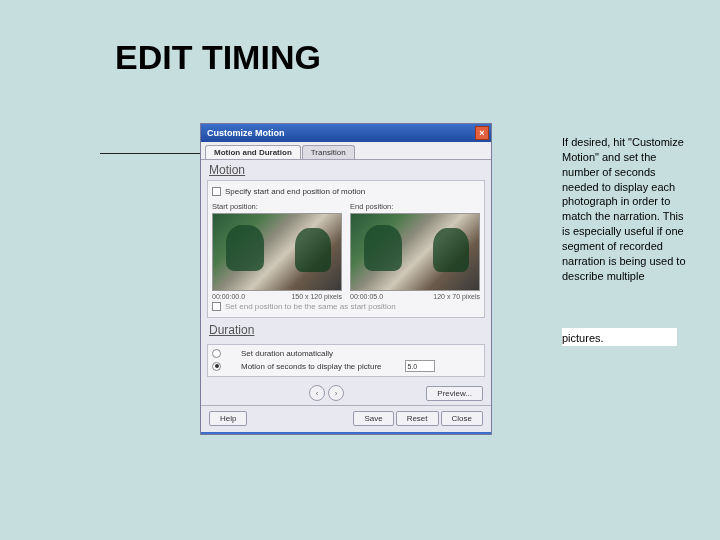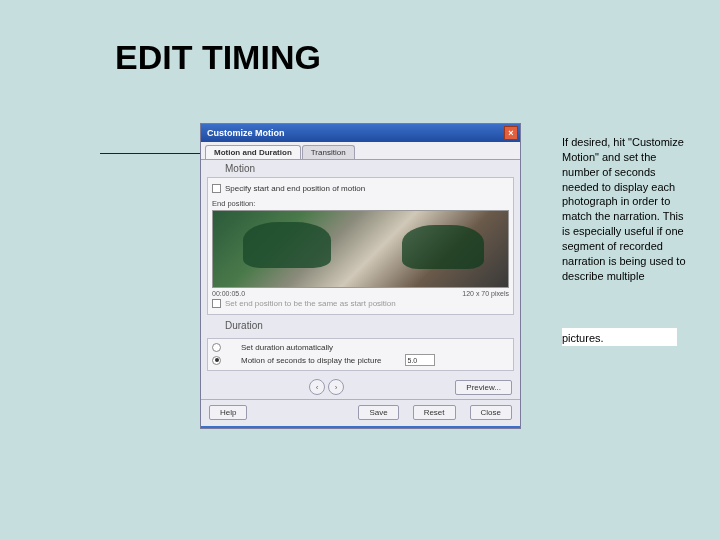--- a/index.html
+++ b/index.html
@@ -16,21 +16,21 @@
     top: 38px;
     left: 115px;
     font-size: 34px;
     font-weight: bold;
     color: #000;
   }
   .dialog-window {
     position: absolute;
     top: 123px;
     left: 200px;
-    width: 321px;
+    width: 292px;
     background: #e8e8f0;
     border: 1px solid #7a7a9a;
     font-size: 8.5px;
     color: #333;
   }
   .titlebar {
     background: linear-gradient(to bottom, #3b6fc9, #1f4ba0);
     height: 18px;
     display: flex;
     align-items: center;
@@ -67,23 +67,24 @@
     border: 1px solid #a0a0b0;
     border-bottom: none;
     background: #dcdce2;
     border-radius: 3px 3px 0 0;
   }
   .tab.active {
     background: #f5f5f8;
     font-weight: bold;
   }
   .section-label {
-    font-size: 10px;
-    padding: 3px 24px 1px;
+    font-size: 12px;
+    padding: 3px 8px 1px;
     color: #555;
+    text-decoration: underline;
   }
   .motion-box {
     margin: 2px 6px;
     padding: 4px;
     background: #f5f5f8;
     border: 1px solid #c0c0cc;
   }
   .checkbox-row {
     display: flex;
     align-items: center;
@@ -220,21 +221,21 @@
     border-radius: 2px;
   }
   .footer {
     border-top: 1px solid #b0b0c0;
     display: flex;
     justify-content: space-between;
     padding: 5px 8px 6px;
   }
   .footer-right {
     display: flex;
-    gap: 14px;
+    gap: 2px;
   }
   .bottom-stripe {
     height: 2px;
     background: #3b6fc9;
   }
   .sidebar-text {
     position: absolute;
     top: 135px;
     left: 562px;
     width: 130px;
@@ -283,20 +284,28 @@
     <div class="tab">Transition</div>
   </div>
 
   <div class="section-label">Motion</div>
   <div class="motion-box">
     <div class="checkbox-row">
       <span class="checkbox"></span>
       <span>Specify start and end position of motion</span>
     </div>
     <div class="thumbs-row">
+      <div class="thumb-group">
+        <div class="thumb-label">Start position:</div>
+        <div class="thumb-img"></div>
+        <div class="thumb-meta">
+          <span>00:00:00.0</span>
+          <span>150 x 120 pixels</span>
+        </div>
+      </div>
       <div class="thumb-group">
         <div class="thumb-label">End position:</div>
         <div class="thumb-img"></div>
         <div class="thumb-meta">
           <span>00:00:05.0</span>
           <span>120 x 70 pixels</span>
         </div>
       </div>
     </div>
     <div class="checkbox-row" style="color:#999;">

